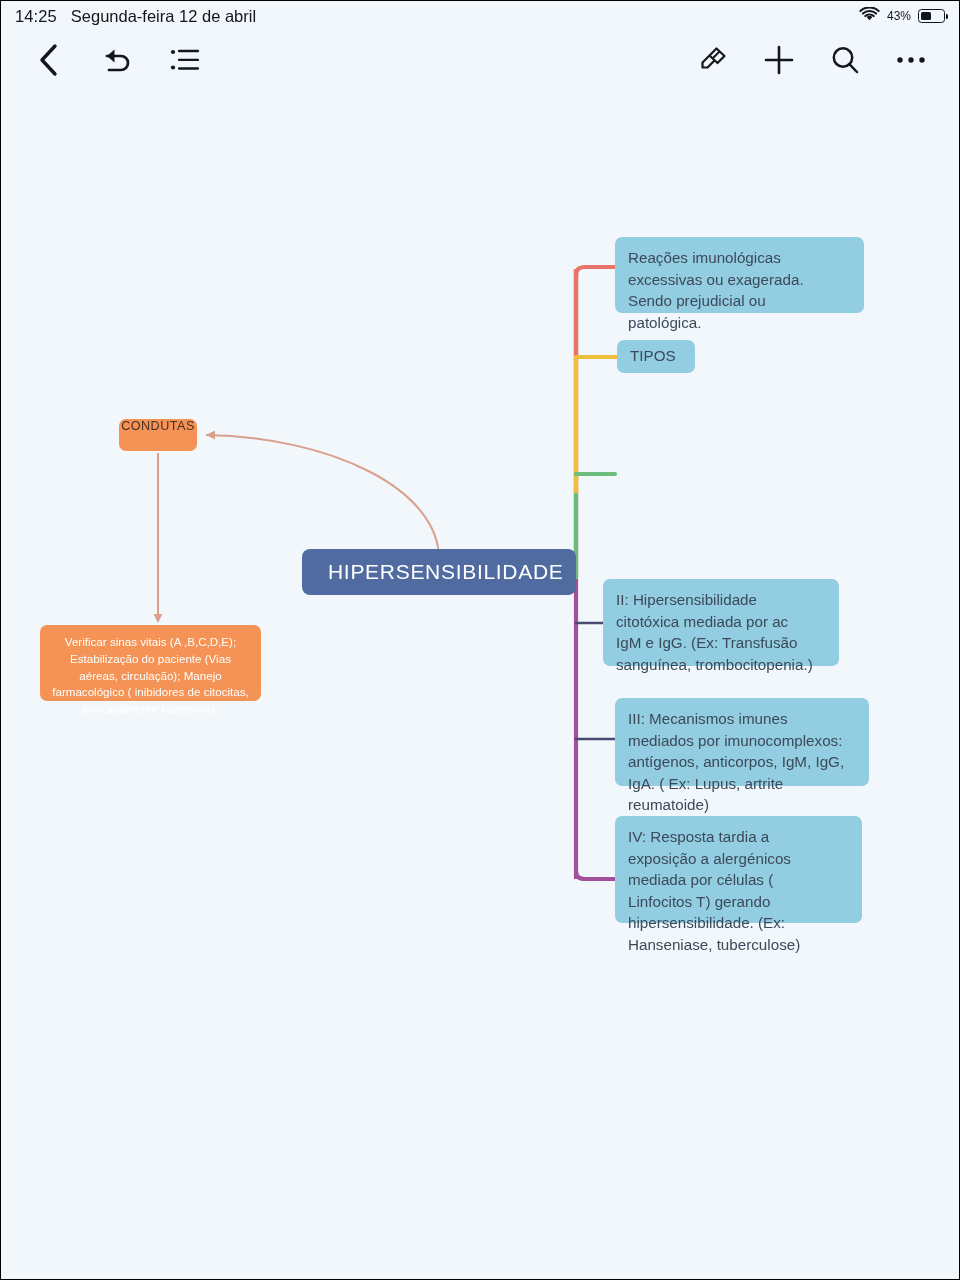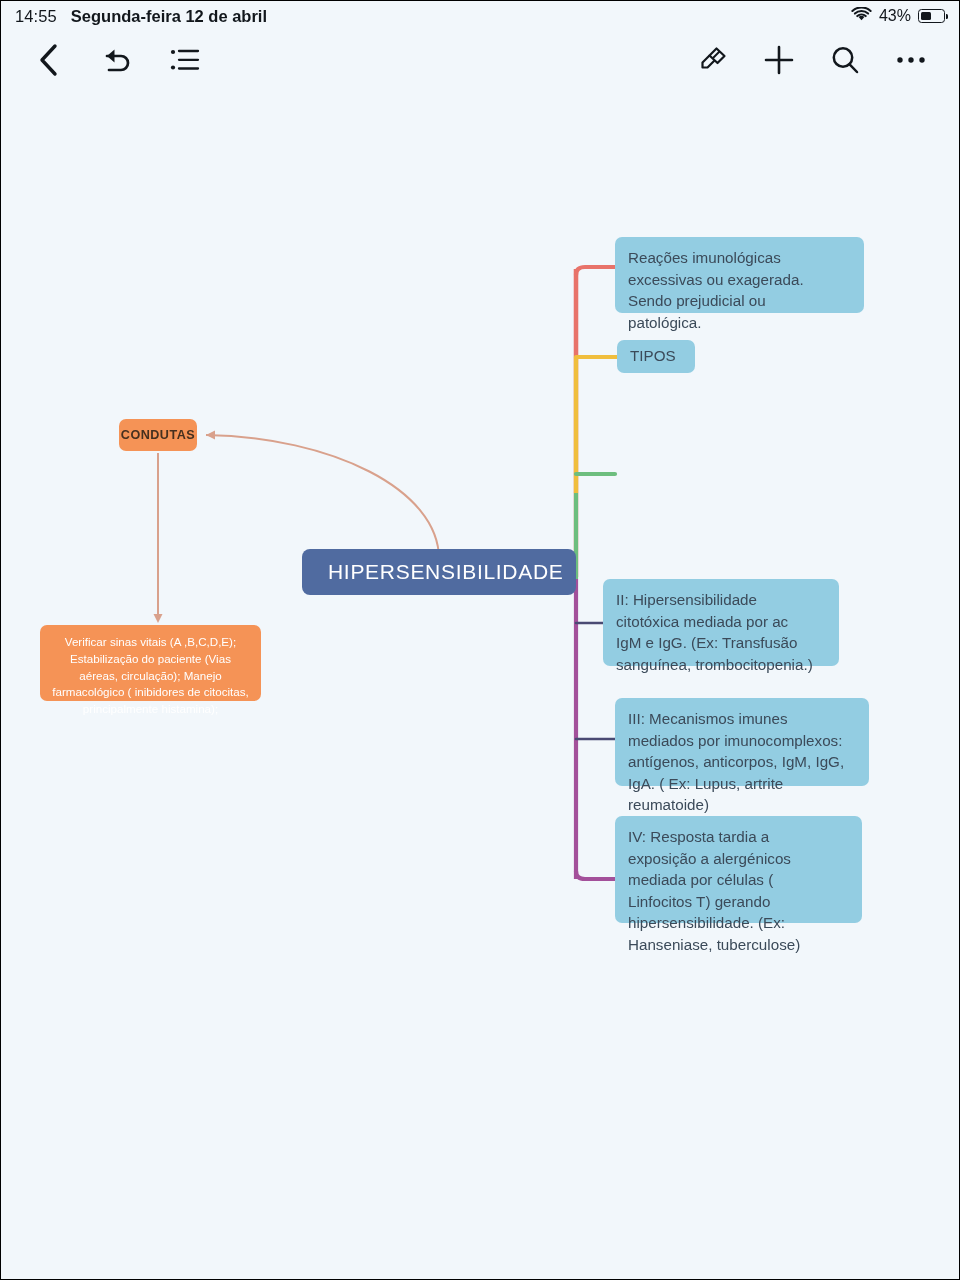--- a/index.html
+++ b/index.html
@@ -32,29 +32,29 @@
     box-sizing: border-box;
     font-size: 16.5px;
     color: #12171c;
   }
   .status-time {
     font-weight: 400;
     letter-spacing: 0.1px;
   }
   .status-date {
     margin-left: 14px;
-    font-weight: 700;
+    font-weight: 400;
   }
   .status-right {
     margin-left: auto;
     display: flex;
     align-items: center;
     gap: 7px;
   }
-  .status-batt-pct { font-size: 16px; }
+  .status-batt-pct { font-size: 12px; }
   .batt {
     position: relative;
     width: 27px;
     height: 14px;
     border: 1.6px solid #12171c;
     border-radius: 3.5px;
     box-sizing: border-box;
   }
   .batt::after {
     content: "";
@@ -131,42 +131,42 @@
     align-items: center;
     padding: 0 26px;
   }
   .node-orange {
     background: #f59356;
     border-radius: 7px;
     color: #ffffff;
   }
   .node-condutas {
     font-size: 12.6px;
-    font-weight: bold;
+    font-weight: normal;
     letter-spacing: 0.5px;
     color: #46301f;
     display: flex;
-    align-items: center;
+    align-items: flex-start;
     justify-content: center;
   }
   .node-conduct-text {
     font-size: 11.6px;
     line-height: 1.45;
     text-align: center;
     padding: 9px 10px;
     color: #ffffff;
   }
 </style>
 </head>
 <body>
 
 <div class="screen">
 
   <div class="statusbar">
-    <span class="status-time">14:55</span>
+    <span class="status-time">14:25</span>
     <span class="status-date">Segunda-feira 12 de abril</span>
     <div class="status-right">
       <span>
         <svg width="21" height="15" viewBox="0 0 21 15">
           <path d="M10.5 13.3 L7.6 10.1 a4.4 4.4 0 0 1 5.8 0 Z" fill="#12171c"></path>
           <path d="M3.9 6.6 a9.6 9.6 0 0 1 13.2 0" stroke="#12171c" stroke-width="2.1" fill="none" stroke-linecap="round"></path>
           <path d="M6.3 9.1 a6.2 6.2 0 0 1 8.4 0" stroke="#12171c" stroke-width="2.1" fill="none" stroke-linecap="round"></path>
           <path d="M1.4 4.0 a13.3 13.3 0 0 1 18.2 0" stroke="#12171c" stroke-width="2.1" fill="none" stroke-linecap="round"></path>
         </svg>
       </span>

